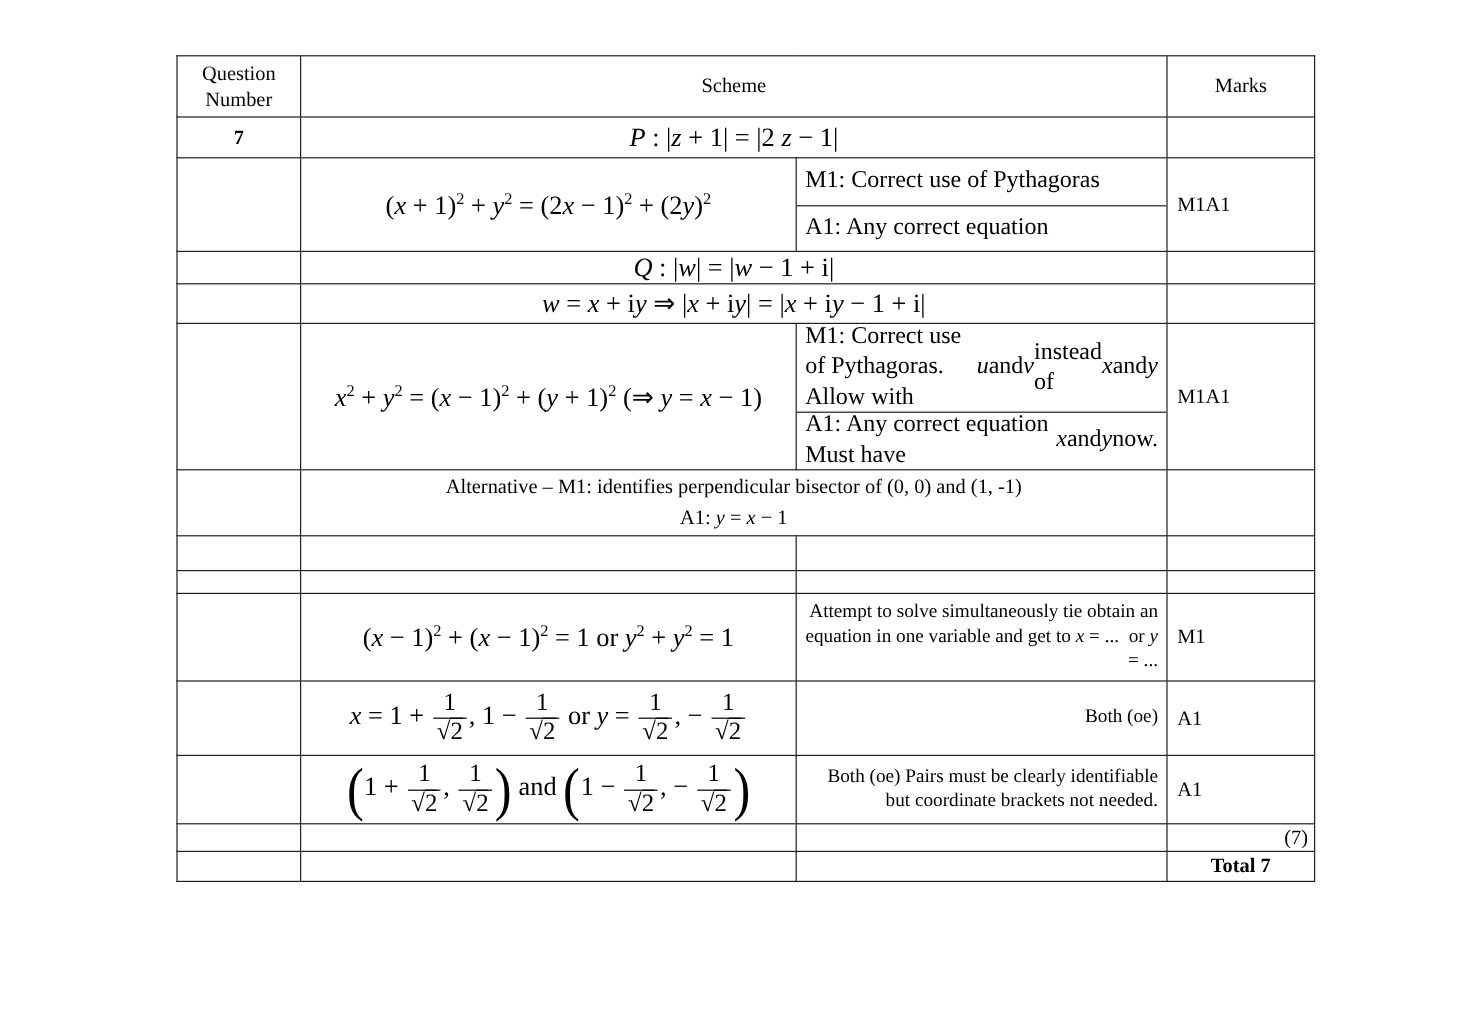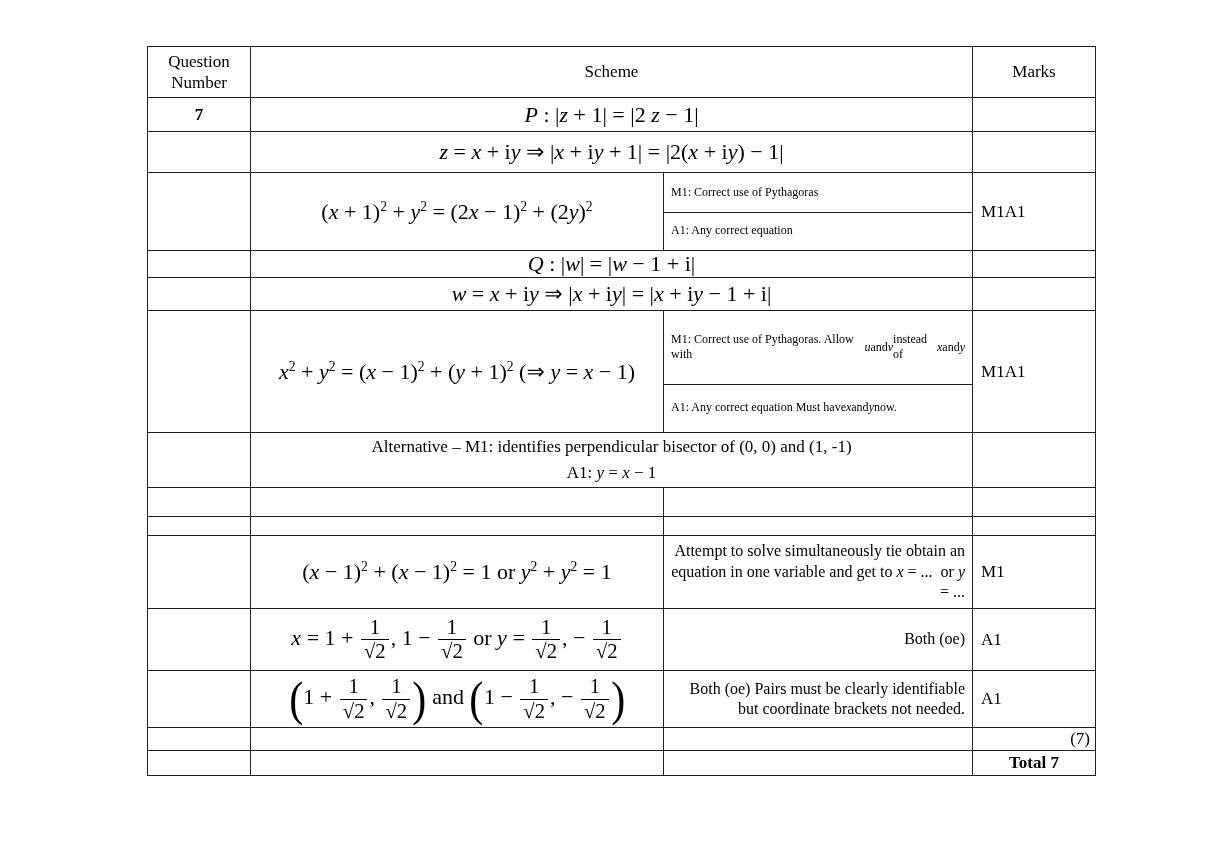--- a/index.html
+++ b/index.html
@@ -22,21 +22,21 @@
   }
   .center{text-align:center}
   .bold{font-weight:bold}
   .pre{white-space:pre-line;line-height:1.25}
   .eq{text-align:center;font-size:22px}
   .marks{text-align:left;padding-left:8px}
   .marks-right{text-align:right;padding-right:5px}
   .notes{font-size:16px;line-height:1.28;text-align:right;padding:2px 7px}
   .split{padding:0;vertical-align:top}
   .sub{display:flex;align-items:center;box-sizing:border-box;
-       font-size:12px;line-height:1.28;padding:2px 7px;text-align:left}
+       font-size:20px;line-height:1.28;padding:2px 7px;text-align:left}
   .top3{height:39.5px;border-bottom:1.5px solid #1f1f1f}
   .bot3{height:37px}
   .top6{height:73.5px;border-bottom:1.5px solid #1f1f1f}
   .bot6{height:47px}
   .alt div{line-height:1.55}
   tr.rh{height:51px} tr.r1{height:34px} tr.r2{height:41px} tr.r3{height:78px}
   tr.r4{height:17px} tr.r5{height:33px} tr.r6{height:122px} tr.r7{height:55px}
   tr.r8{height:29px} tr.r9{height:19px} tr.r10{height:73px} tr.r11{height:62px}
   tr.r12{height:57px} tr.r13{height:23px} tr.r14{height:25px}
   sup{font-size:0.62em;vertical-align:super;line-height:0}
@@ -67,25 +67,20 @@
       <td class="center" colspan="2">Scheme</td>
       <td class="center">Marks</td>
     </tr>
 
     <tr class="r1">
       <td class="center bold">7</td>
       <td class="eq" colspan="2"><i>P</i> : |<i>z</i> + 1| = |2 <i>z</i> − 1|</td>
       <td></td>
     </tr>
 
-    <tr class="r2">
-      <td></td>
-      <td class="eq" colspan="2"><i>z</i> = <i>x</i> + i<i>y</i> ⇒ |<i>x</i> + i<i>y</i> + 1| = |2(<i>x</i> + i<i>y</i>) − 1|</td>
-      <td></td>
-    </tr>
 
     <tr class="r3">
       <td></td>
       <td class="eq">(<i>x</i> + 1)<sup>2</sup> + <i>y</i><sup>2</sup> = (2<i>x</i> − 1)<sup>2</sup> + (2<i>y</i>)<sup>2</sup></td>
       <td class="split">
         <div class="sub top3">M1: Correct use of Pythagoras</div>
         <div class="sub bot3">A1: Any correct equation</div>
       </td>
       <td class="marks">M1A1</td>
     </tr>

